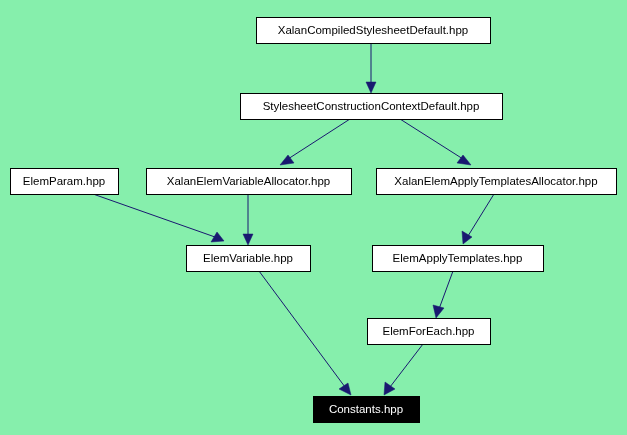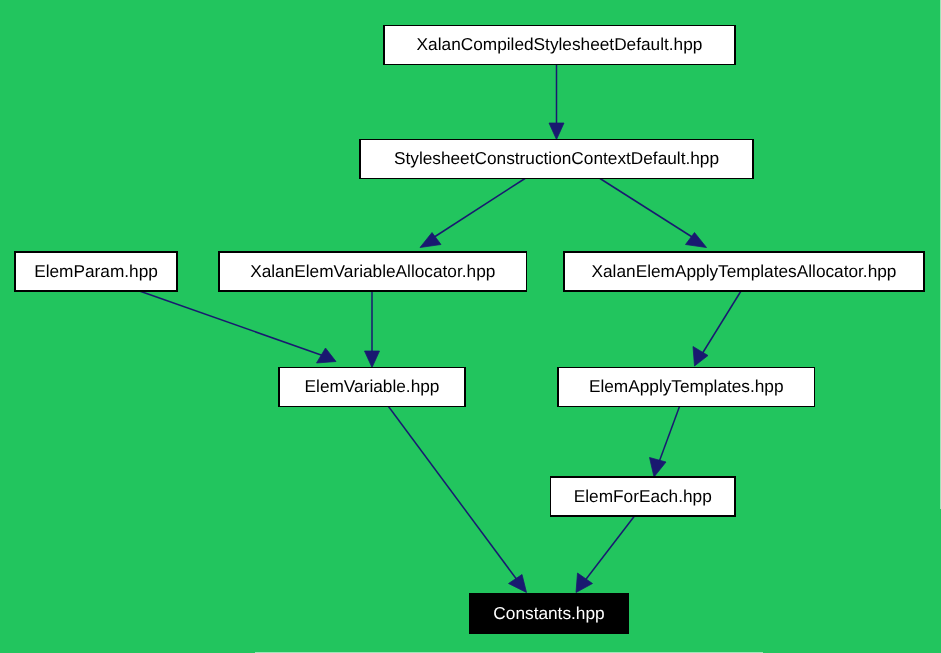--- a/index.html
+++ b/index.html
@@ -4,21 +4,21 @@
 <style>
   html, body {
     margin: 0;
     padding: 0;
     background: #ffffff;
   }
   #diagram-root {
     position: relative;
     width: 627px;
     height: 435px;
-    background: #22c55e;
+    background: #86efac;
     font-family: "Liberation Sans", sans-serif;
     overflow: hidden;
   }
   svg#graph-canvas {
     position: absolute;
     top: 0;
     left: 0;
     width: 627px;
     height: 435px;
   }

